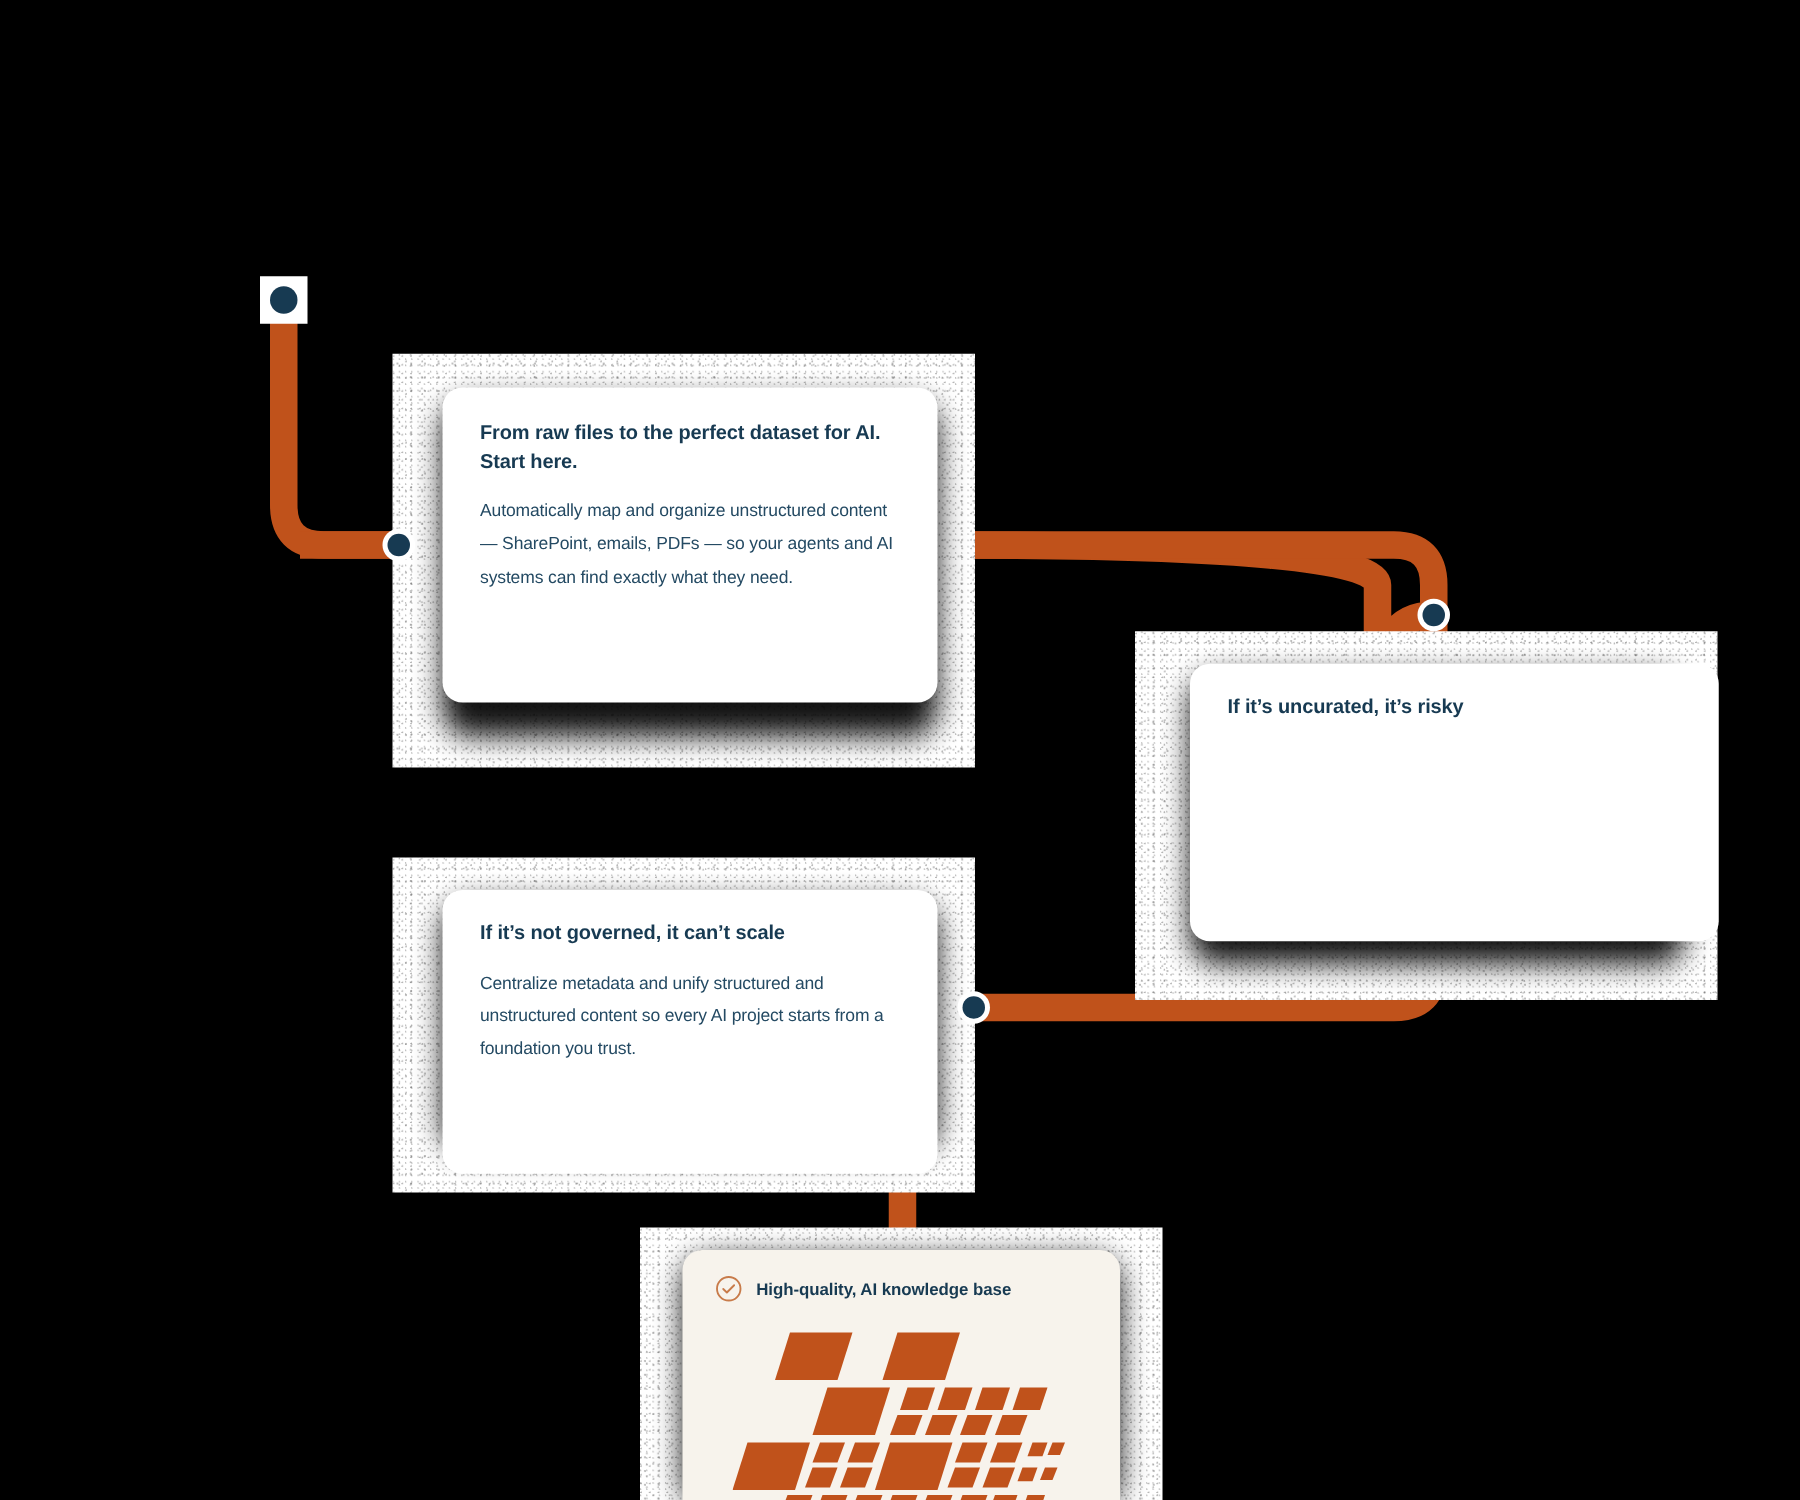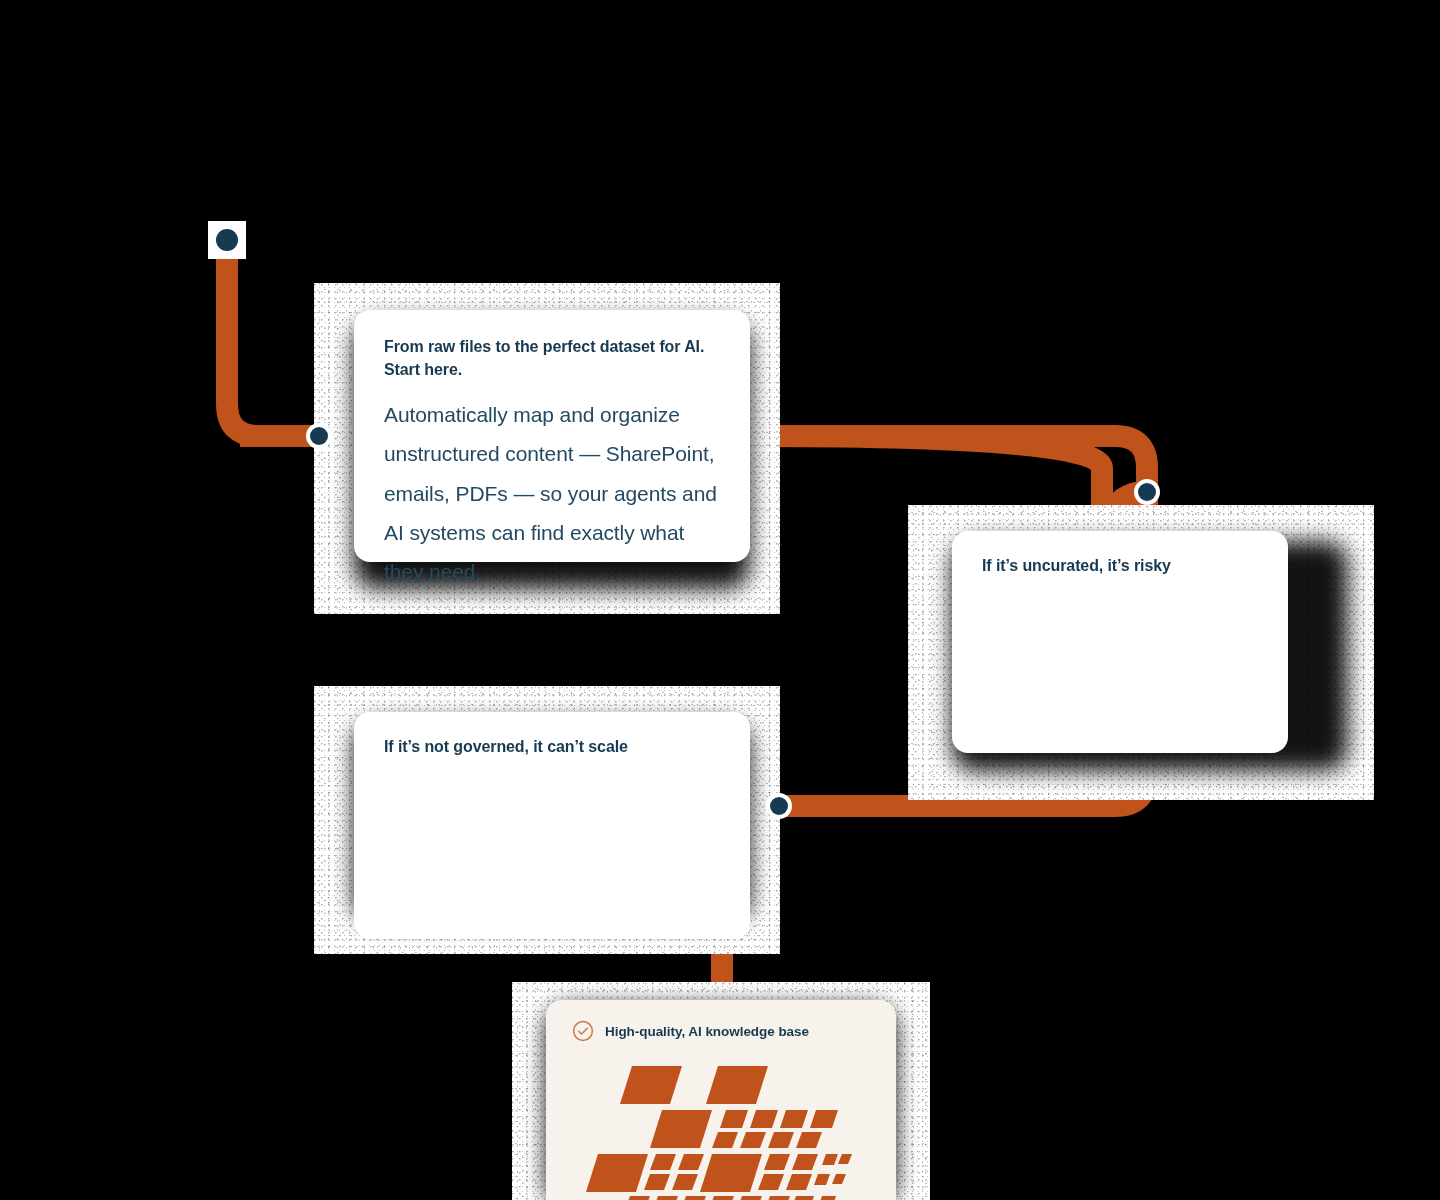--- a/index.html
+++ b/index.html
@@ -64,21 +64,21 @@
   .card-title {
     color: #173A52;
     font-size: 16px;
     font-weight: 700;
     line-height: 1.42;
     letter-spacing: -0.1px;
     margin: 0 0 14px 0;
   }
   .card-body {
     color: #244A63;
-    font-size: 21px;
+    font-size: 14px;
     font-weight: 400;
     line-height: 1.86;
     letter-spacing: -0.1px;
     margin: 0;
   }
 
   
   .result-head {
     display: flex;
     align-items: center;
@@ -123,30 +123,31 @@
   </div>
   <div class="card" style="left:354px; top:310px; width:396px; height:252px; padding:26px 30px 24px 30px;">
     <p class="card-title">From raw files to the perfect dataset for AI. Start here.</p>
     <p class="card-body">Automatically map and organize unstructured content — SharePoint, emails, PDFs — so your agents and AI systems can find exactly what they need.</p>
   </div>
 
   <div class="plate" style="left:908px; top:505px; width:466px; height:295px;">
     <div class="plate-shadow" style="left:44px; top:36px; width:396px; height:230px;"></div>
     <div class="plate-noise"></div>
   </div>
-  <div class="card" style="left:952px; top:531px; width:336px; height:222px; padding:24px 30px 22px 30px;">
+  <div class="card" style="left:952px; top:531px; width:423px; height:222px; padding:24px 30px 22px 30px;">
     <p class="card-title">If it’s uncurated, it’s risky</p>
   </div>
 
   <div class="plate" style="left:314px; top:686px; width:466px; height:268px;">
     <div class="plate-shadow" style="left:40px; top:36px; width:396px; height:200px;"></div>
     <div class="plate-noise"></div>
   </div>
   <div class="card" style="left:354px; top:712px; width:396px; height:227px; padding:24px 30px 22px 30px;">
     <p class="card-title">If it’s not governed, it can’t scale</p>
+    <p class="card-body">Centralize metadata and unify structured and unstructured content so every AI project starts from a foundation you trust.</p>
   </div>
 
   <div class="plate" style="left:512px; top:982px; width:418px; height:218px;">
     <div class="plate-shadow" style="left:34px; top:24px; width:350px; height:200px;"></div>
     <div class="plate-noise"></div>
   </div>
   <div class="card cream" style="left:546px; top:1000px; width:350px; height:200px; padding:20px 10px 0 26px; border-radius:16px 16px 0 0;text-align:center;">
 
     <div class="result-head">
       <svg class="check-icon" width="22" height="22" viewBox="0 0 22 22">

